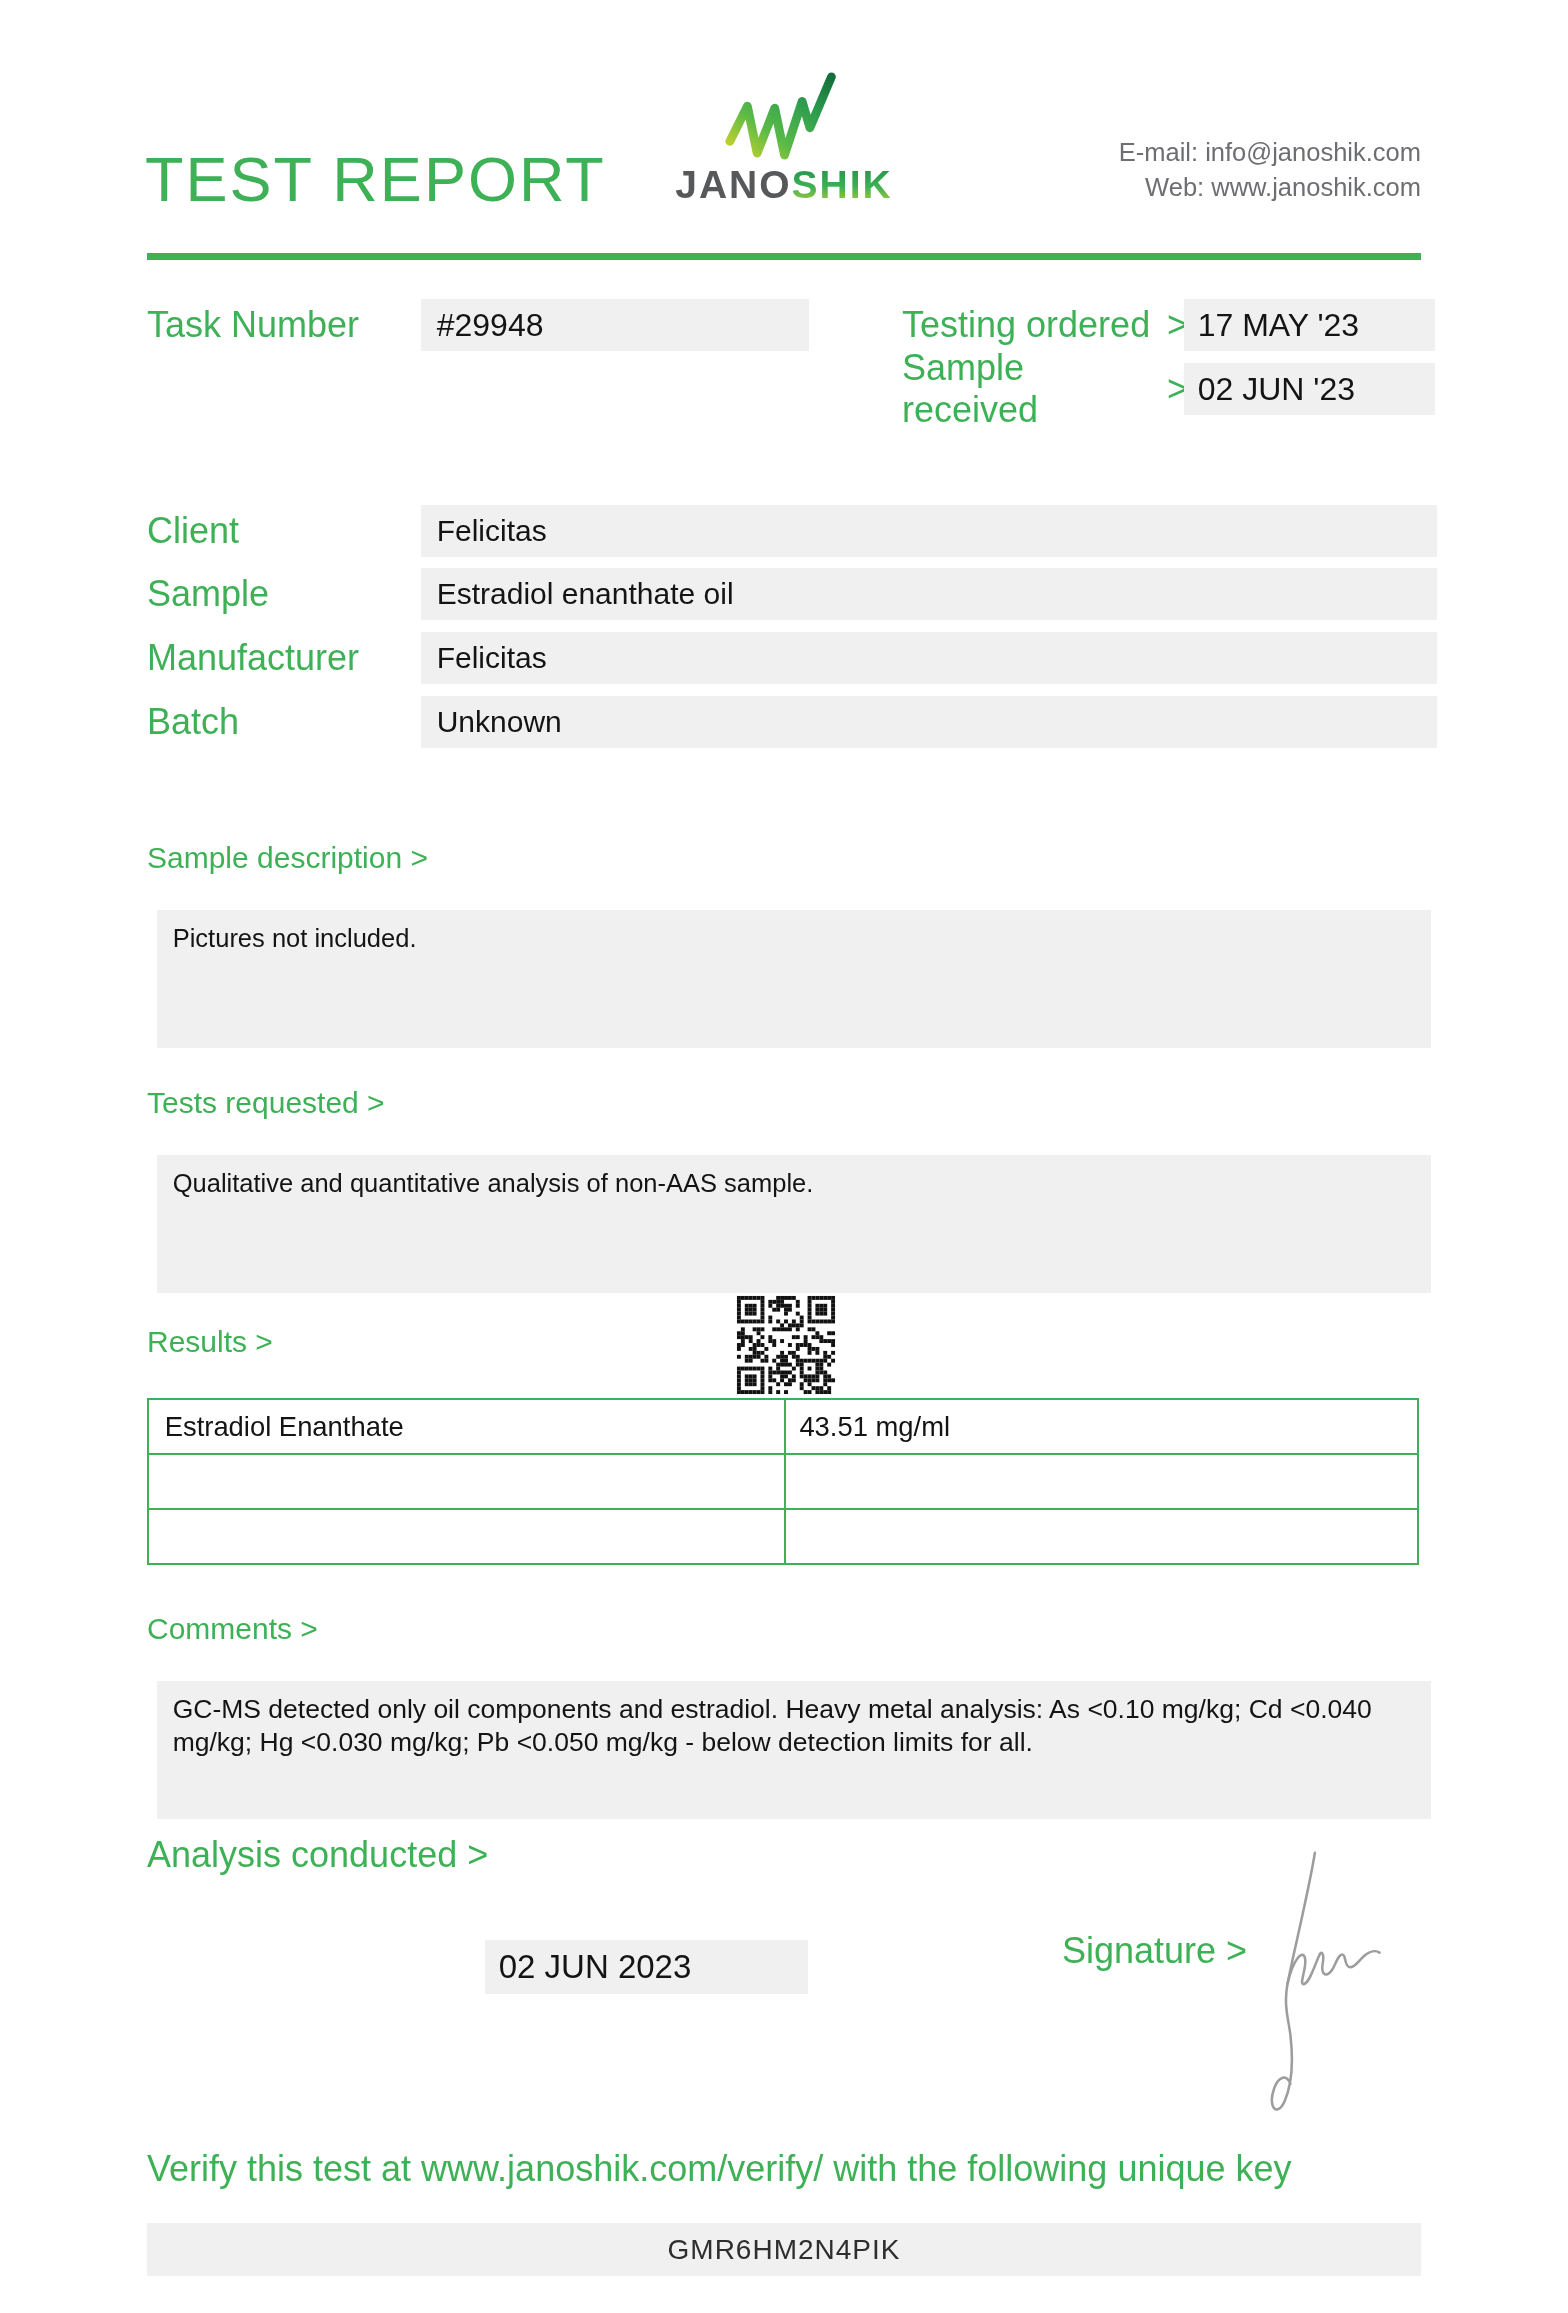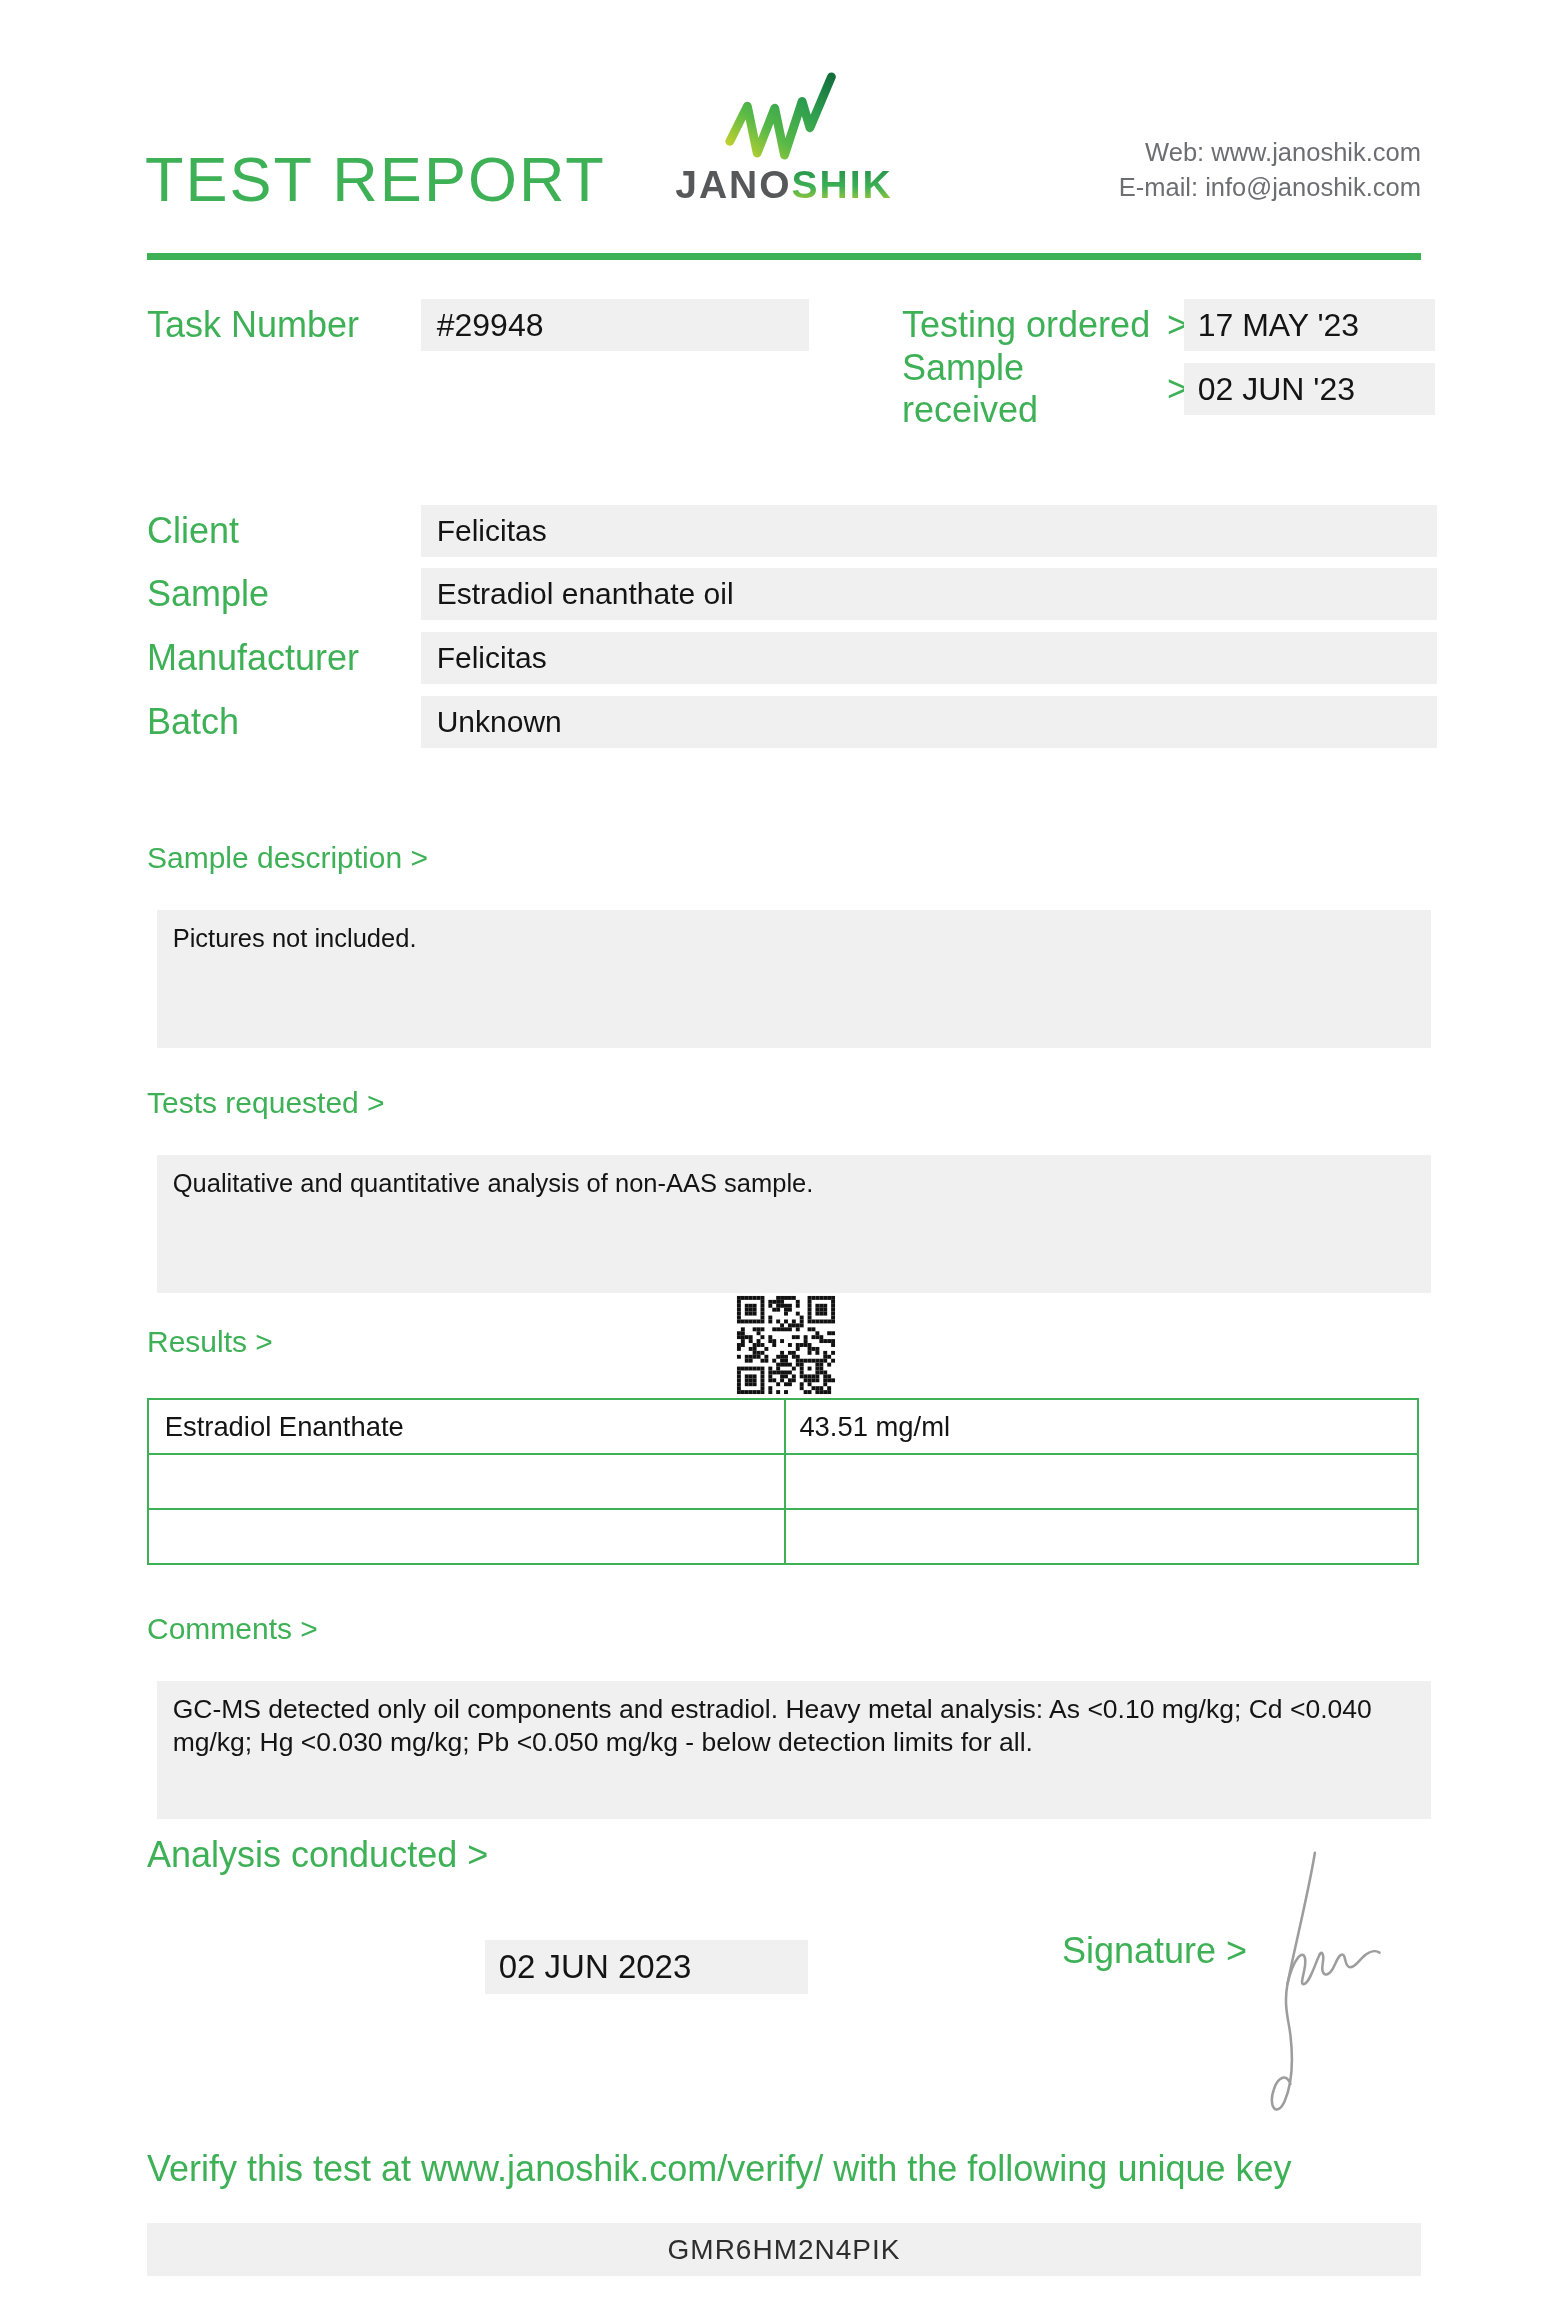--- a/index.html
+++ b/index.html
@@ -110,22 +110,22 @@
         </linearGradient>
       </defs>
       <path d="M10 74 L28 38 L38 86 L56 40 L66 88 L84 33 L92 60 L114 8" fill="none" stroke="url(#lg)" stroke-width="9" stroke-linecap="round" stroke-linejoin="round"></path>
     </svg>
     <div class="logo-text">
       <span class="logo-jano">JANO</span><span class="logo-shik">SHIK</span>
     </div>
   </div>
 
   <div class="contact">
+    <div>E-mail: info@janoshik.com</div>
     <div>Web: www.janoshik.com</div>
-    <div>E-mail: info@janoshik.com</div>
   </div>
 
   <div class="rule"></div>
 
   <div class="task-label label">Task Number</div>
   <div class="valbox task-box">#29948</div>
 
   <div class="date-label ordered-label label">
     <span>Testing ordered</span>
     <span>&gt;</span>

